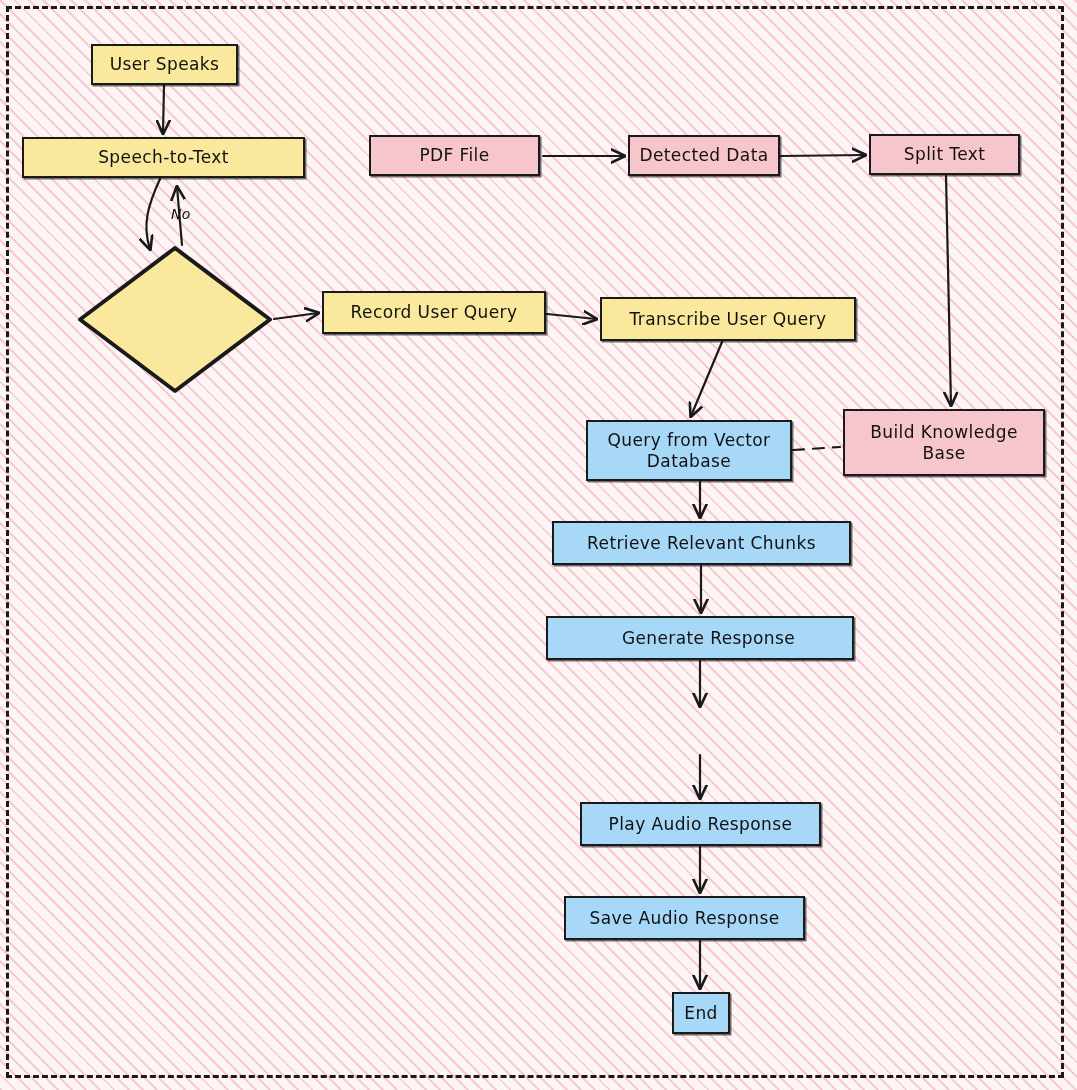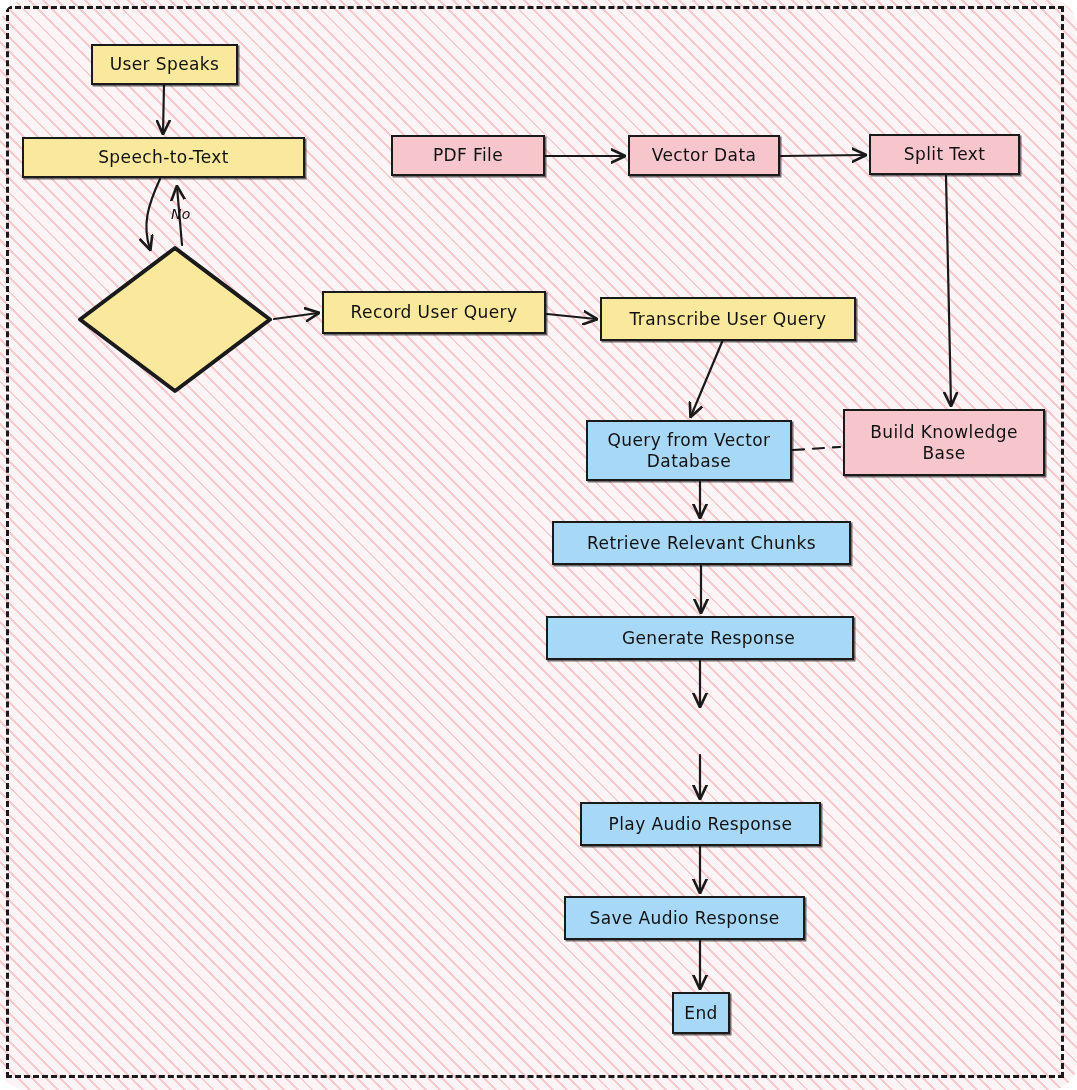--- a/index.html
+++ b/index.html
@@ -14,21 +14,20 @@
     background-color: #fdf4f6;
     background-image: repeating-linear-gradient(
       45deg,
       rgba(244,168,178,0.55) 0px,
       rgba(244,168,178,0.55) 2px,
       rgba(253,244,246,0) 2px,
       rgba(253,244,246,0) 10px
     );
     font-family: "DejaVu Sans", sans-serif;
     overflow: hidden;
-    border-radius: 27px;
   }
   #frame {
     position: absolute;
     left: 6px;
     top: 6px;
     width: 1058px;
     height: 1072px;
     border: 3px dashed #1a1a1a;
     box-sizing: border-box;
     pointer-events: none;
@@ -153,26 +152,26 @@
   </div>
 
   <div class="node fill-yellow" style="left:322px; top:291px; width:224px; height:43px;">
     <span>Record User Query</span>
   </div>
 
   <div class="node fill-yellow" style="left:600px; top:297px; width:256px; height:44px;">
     <span>Transcribe User Query</span>
   </div>
 
-  <div class="node fill-pink" style="left:391px; top:135px; width:154px; height:41px;text-align:right;">
+  <div class="node fill-pink" style="left:369px; top:135px; width:171px; height:41px;text-align:right;">
     <span>PDF File</span>
   </div>
 
   <div class="node fill-pink" style="left:628px; top:135px; width:152px; height:41px;">
-    <span>Vector Data</span>
+    <span>Detected Data</span>
   </div>
 
   <div class="node fill-pink" style="left:869px; top:134px; width:151px; height:41px;">
     <span>Split Text</span>
   </div>
 
   <div class="node fill-pink" style="left:843px; top:409px; width:202px; height:67px;">
     <div>
       <div>Build Knowledge</div>
       <div>Base</div>

